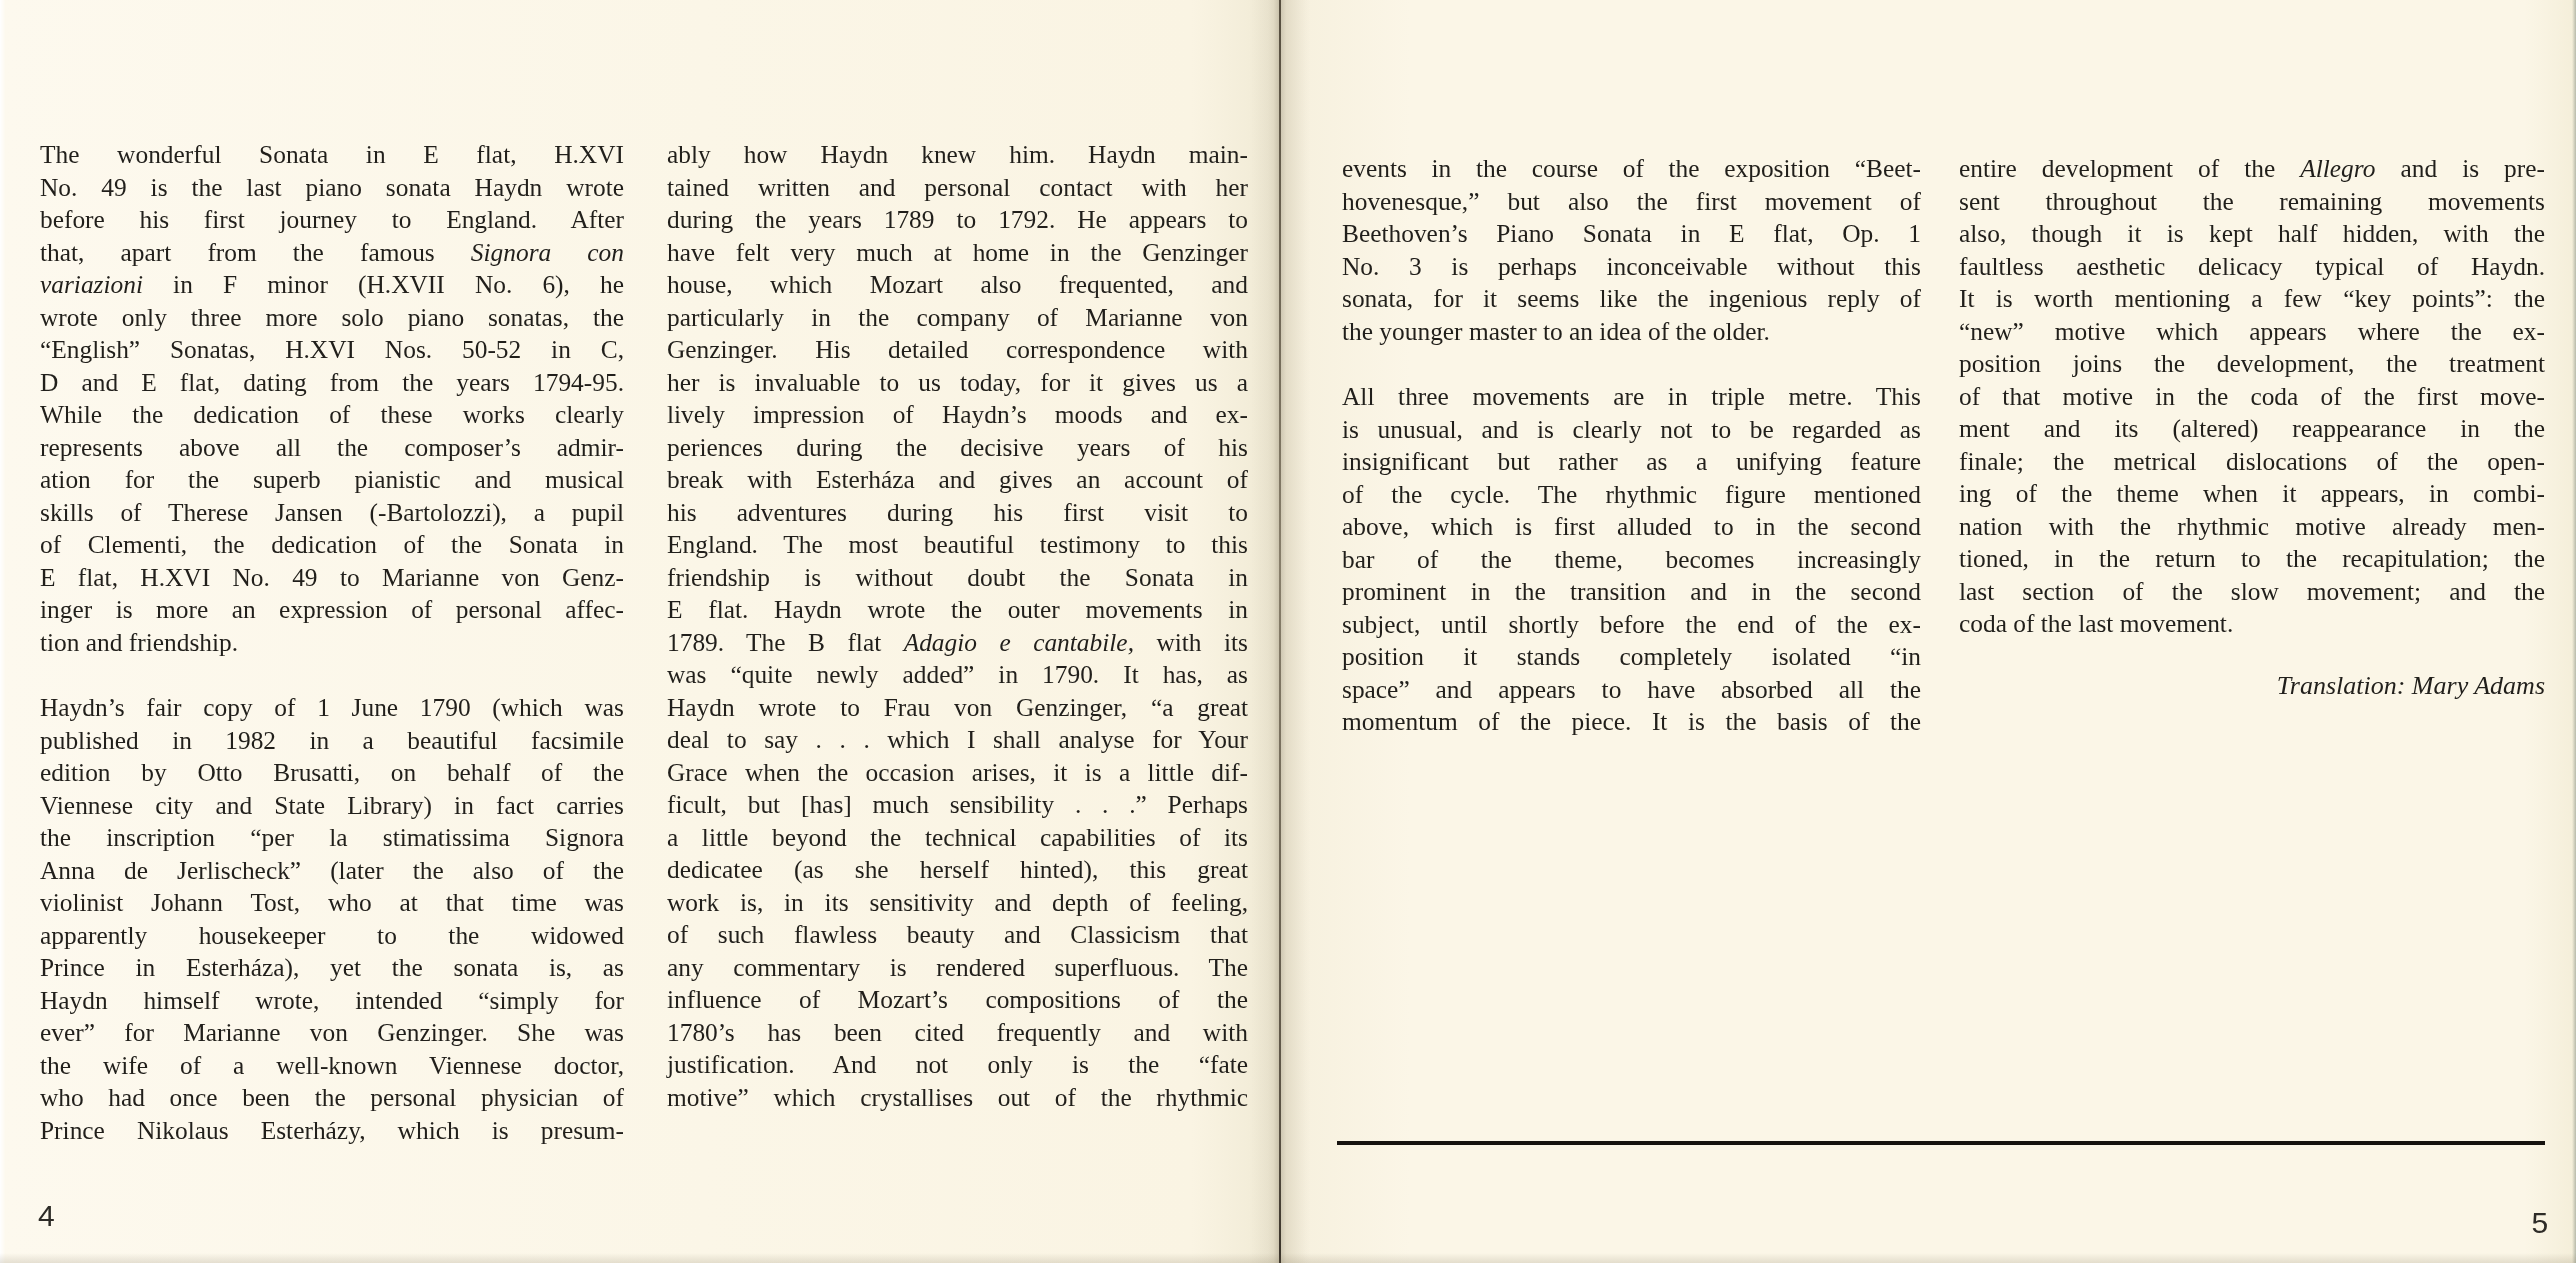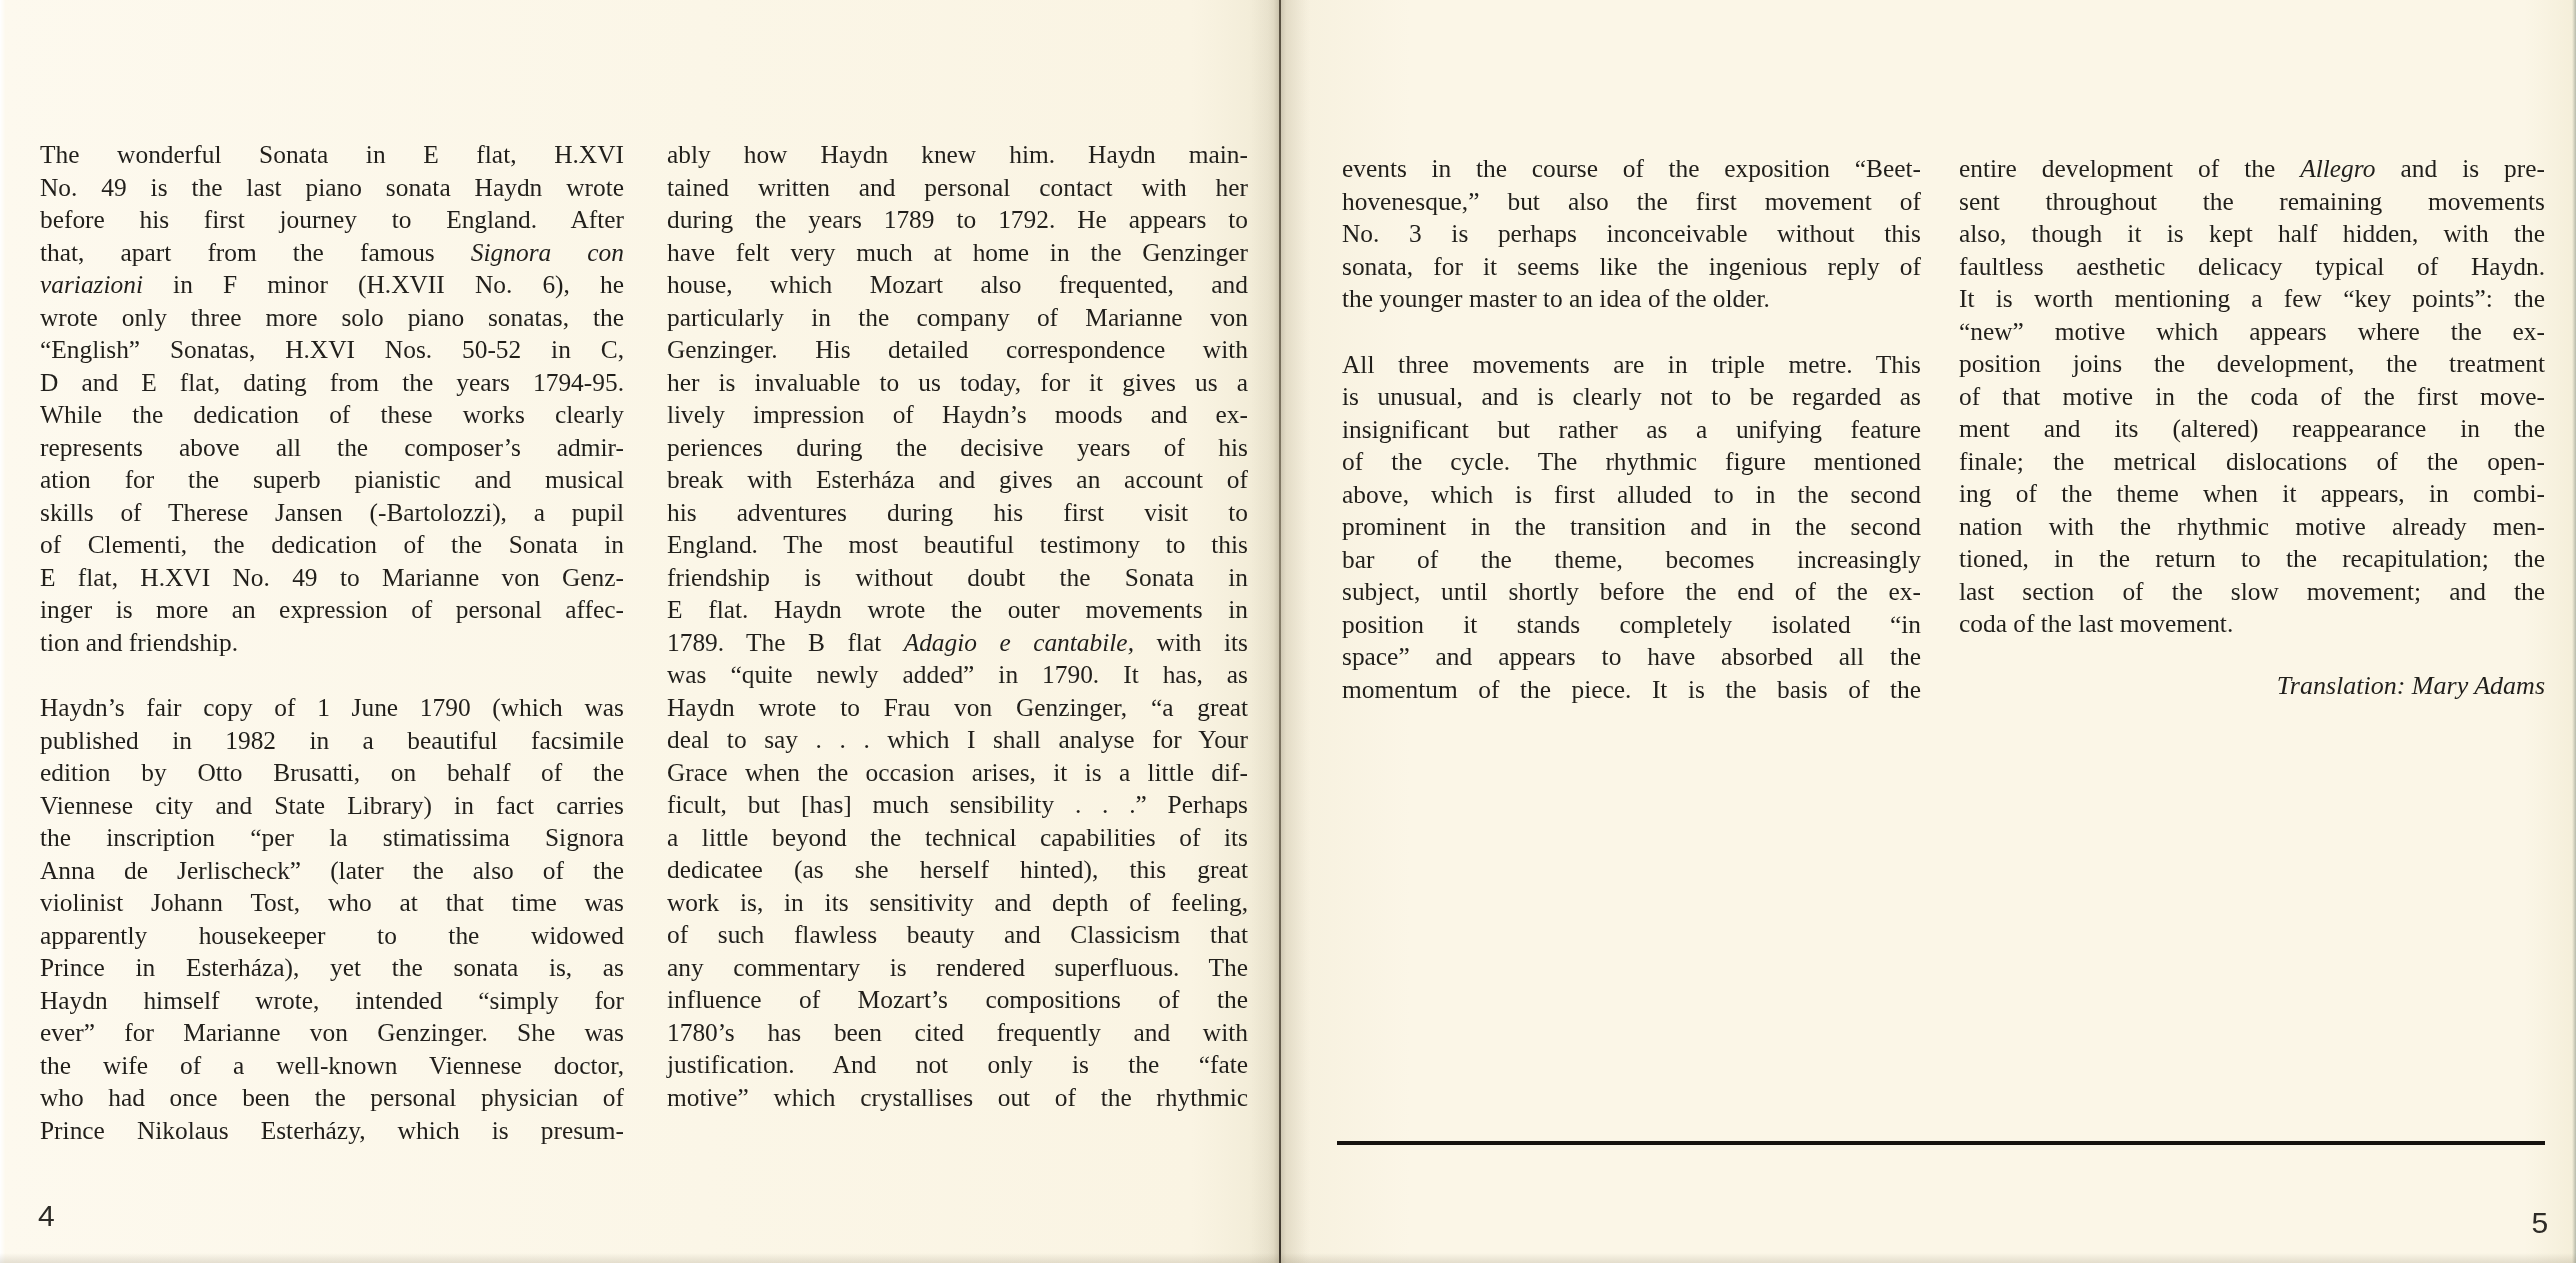--- a/index.html
+++ b/index.html
@@ -136,32 +136,33 @@
         <div class="line"><span>1780’s has been cited frequently and with</span></div>
         <div class="line"><span>justification. And not only is the “fate</span></div>
         <div class="line"><span>motive” which crystallises out of the rhythmic</span></div>
       </div>
     </div>
 
   <div class="col" style="left:1342px;top:152px;width:579px">
       <div class="para ends">
         <div class="line"><span>events in the course of the exposition “Beet-</span></div>
         <div class="line"><span>hovenesque,” but also the first movement of</span></div>
+        <div class="line"><span>Beethoven’s Piano Sonata in E flat, Op. 1</span></div>
         <div class="line"><span>No. 3 is perhaps inconceivable without this</span></div>
         <div class="line"><span>sonata, for it seems like the ingenious reply of</span></div>
         <div class="line"><span>the younger master to an idea of the older.</span></div>
       </div>
       <div class="para">
         <div class="line"><span>All three movements are in triple metre. This</span></div>
         <div class="line"><span>is unusual, and is clearly not to be regarded as</span></div>
         <div class="line"><span>insignificant but rather as a unifying feature</span></div>
         <div class="line"><span>of the cycle. The rhythmic figure mentioned</span></div>
         <div class="line"><span>above, which is first alluded to in the second</span></div>
+        <div class="line"><span>bar of the theme, becomes increasingly</span></div>
         <div class="line"><span>prominent in the transition and in the second</span></div>
-        <div class="line"><span>bar of the theme, becomes increasingly</span></div>
         <div class="line"><span>subject, until shortly before the end of the ex-</span></div>
         <div class="line"><span>position it stands completely isolated “in</span></div>
         <div class="line"><span>space” and appears to have absorbed all the</span></div>
         <div class="line"><span>momentum of the piece. It is the basis of the</span></div>
       </div>
     </div>
 
   <div class="col" style="left:1959px;top:152px;width:586px">
       <div class="para ends">
         <div class="line"><span>entire development of the </span><span class="it">Allegro</span><span> and is pre-</span></div>

